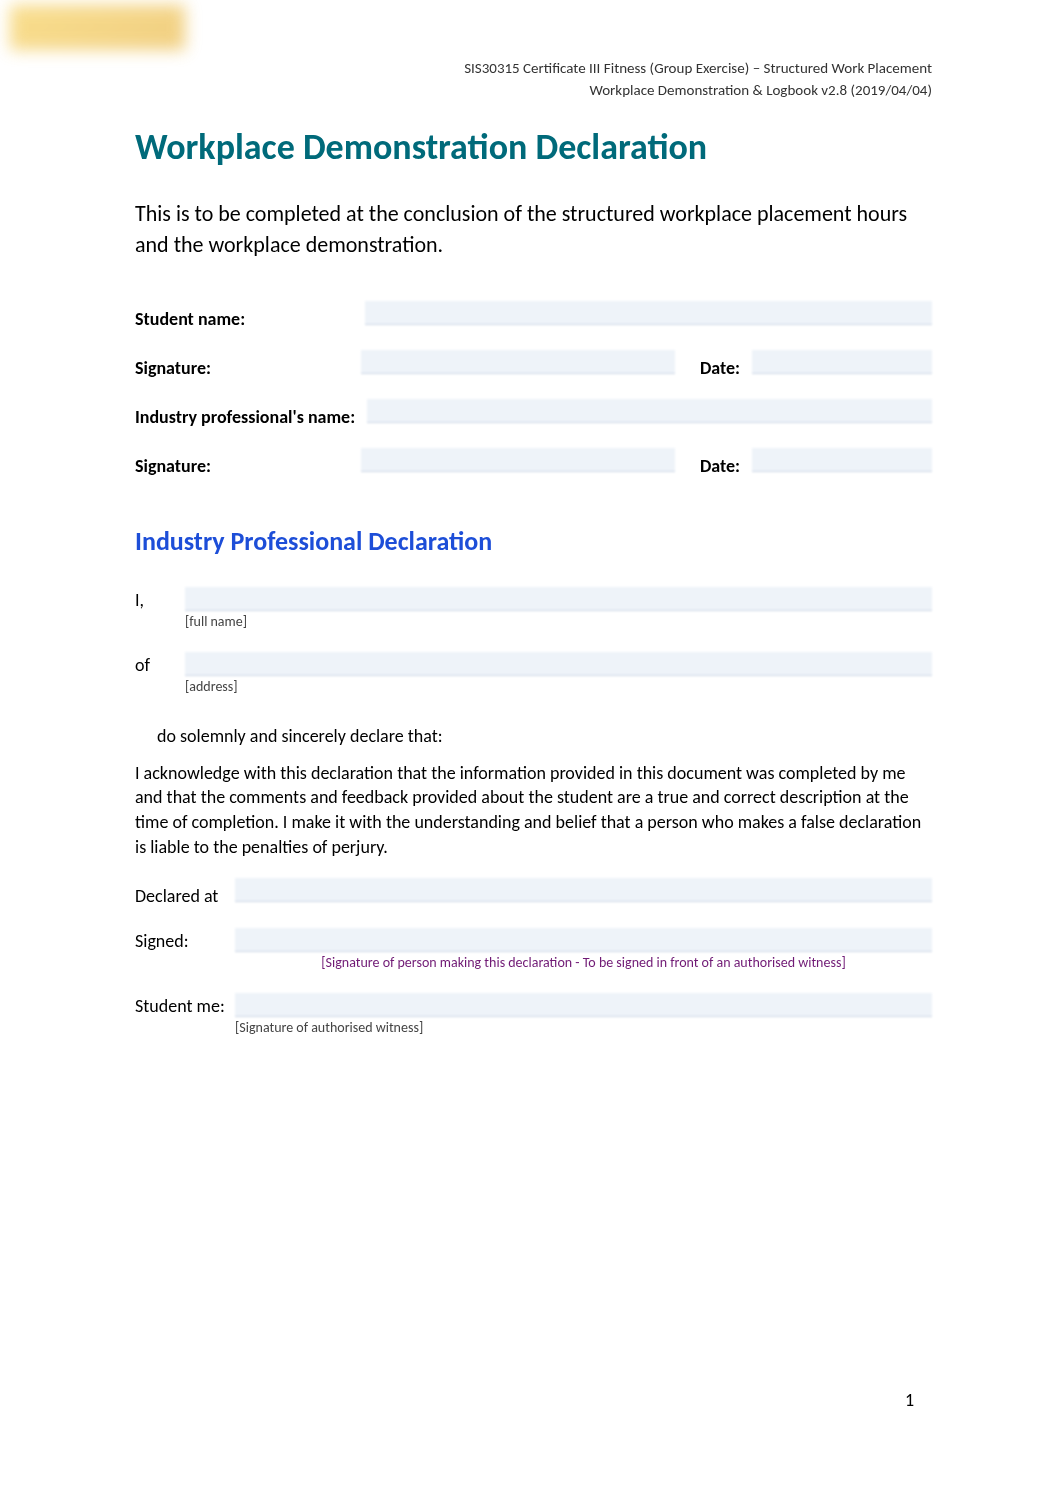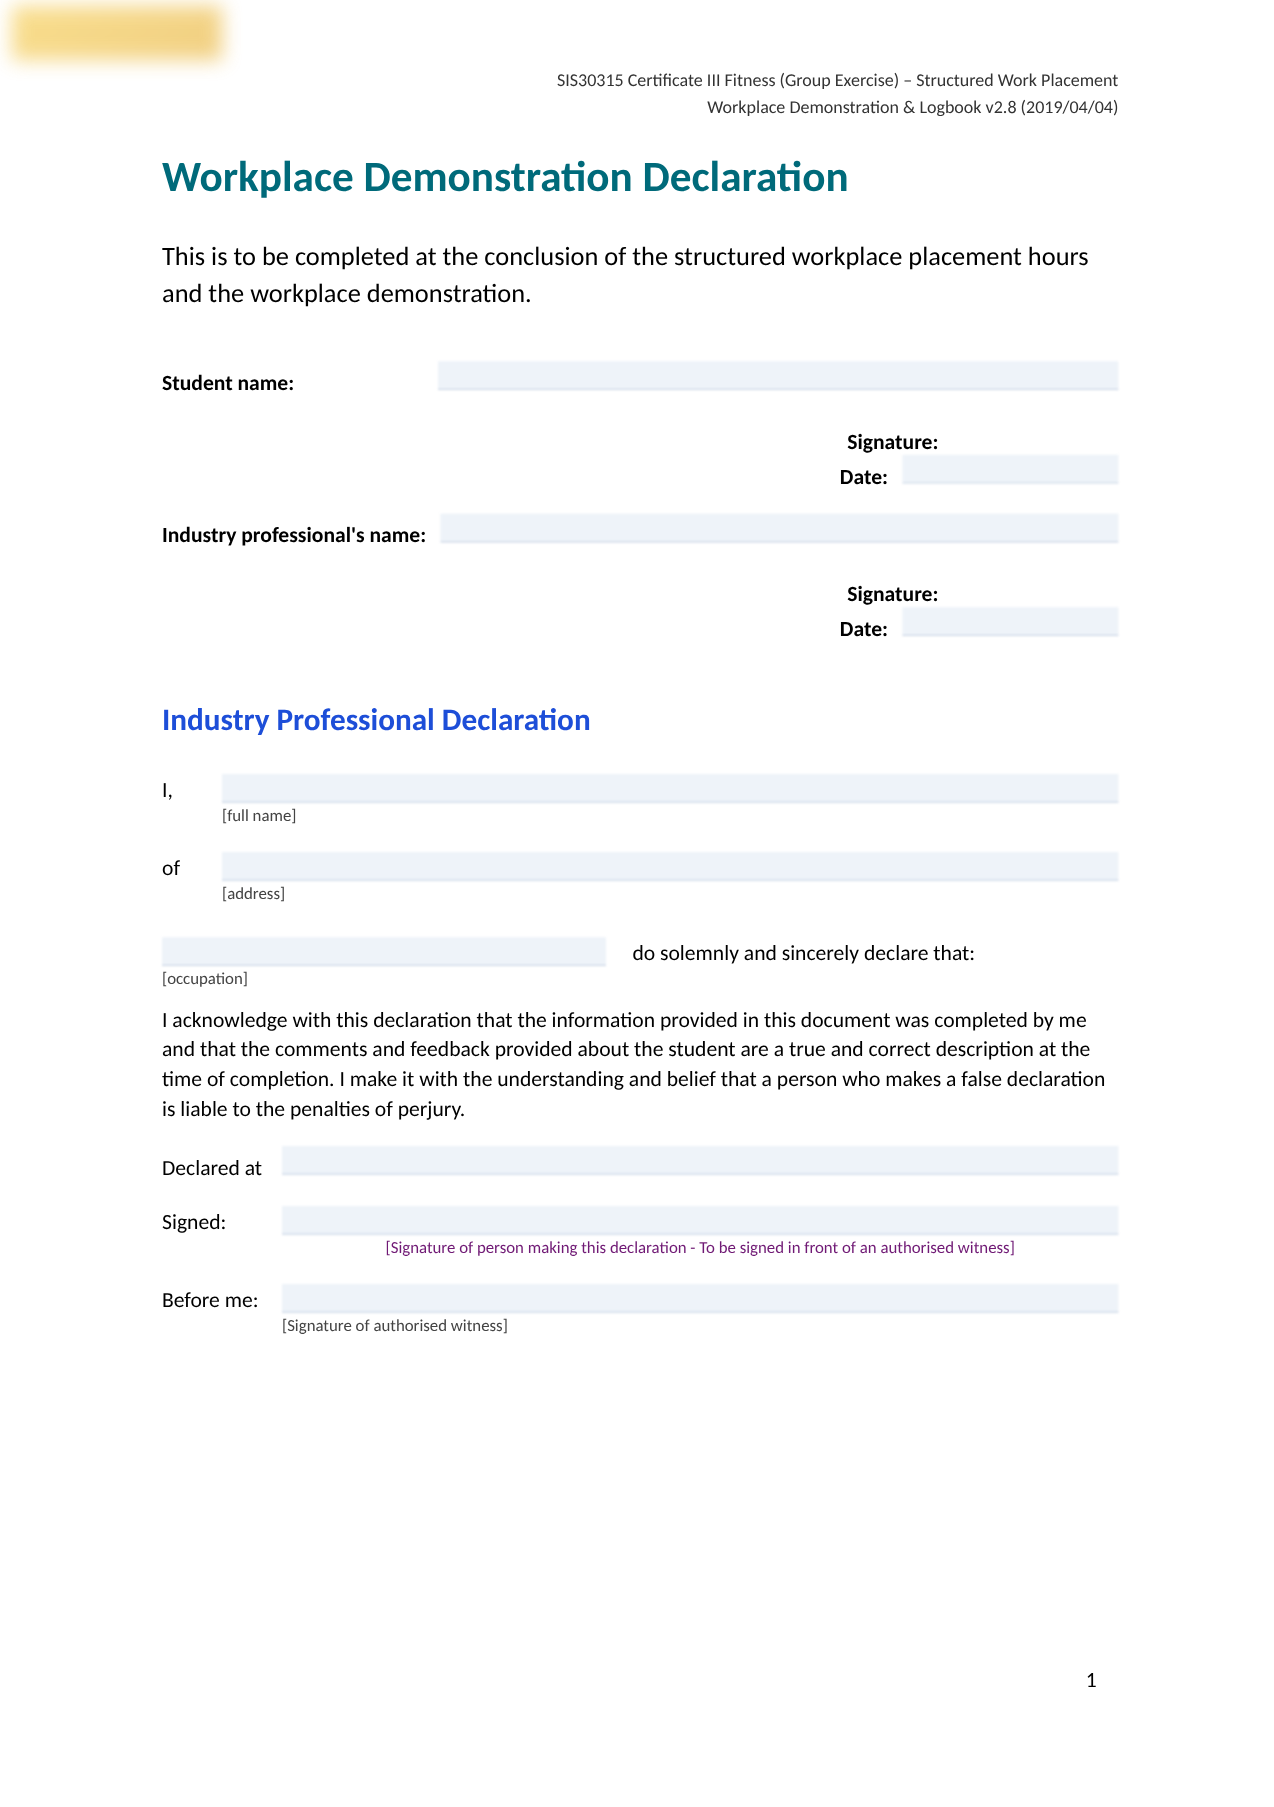--- a/index.html
+++ b/index.html
@@ -75,24 +75,23 @@
     .field-line-small {
       width: 180px;
       height: 24px;
       background: rgba(200, 215, 235, 0.3);
       border-bottom: 1px solid rgba(150, 170, 200, 0.4);
       margin-left: 12px;
       filter: blur(1px);
     }
     .sig-date-row {
       display: flex;
-      align-items: flex-end;
+      align-items: flex-start;
       margin-bottom: 20px;
       font-size: 18px;
-      flex-direction: column;
     }
     .sig-group {
       display: flex;
       align-items: baseline;
       flex: 1;
     }
     .date-group {
       display: flex;
       align-items: baseline;
       margin-left: 25px;
@@ -321,45 +320,41 @@
 
   <div class="decl-row">
     <div class="decl-prefix">of</div>
     <div class="decl-field-wrap">
       <div class="decl-field"></div>
       <div class="decl-hint">[address]</div>
     </div>
   </div>
 
   <div class="occ-row">
-    <div class="occ-field-wrap">
-      <div class="decl-field"></div>
-      <div class="decl-hint">[occupation]</div>
-    </div>
     <div class="occ-statement">do solemnly and sincerely declare that:</div>
   </div>
 
   <p class="ack-text">I acknowledge with this declaration that the information provided in this document was completed by me and that the comments and feedback provided about the student are a true and correct description at the time of completion. I make it with the understanding and belief that a person who makes a false declaration is liable to the penalties of perjury.</p>
 
   <div class="declared-row">
     <span class="declared-label">Declared at</span>
     <span class="declared-field"></span>
   </div>
 
 
   <div class="signed-row">
     <div class="signed-label">Signed:</div>
     <div class="signed-field-wrap">
       <div class="signed-field"></div>
       <div class="signed-hint">[Signature of person making this declaration - To be signed in front of an authorised witness]</div>
     </div>
   </div>
 
   <div class="before-row">
-    <div class="before-label">Before me:</div>
+    <div class="before-label">Student me:</div>
     <div class="before-field-wrap">
       <div class="before-field"></div>
       <div class="before-hint">[Signature of authorised witness]</div>
     </div>
   </div>
 
 </div>
 
 <div class="page-number">1</div>
 

